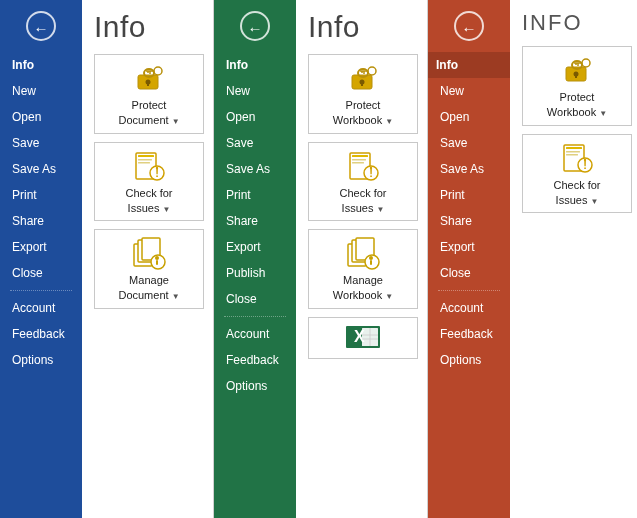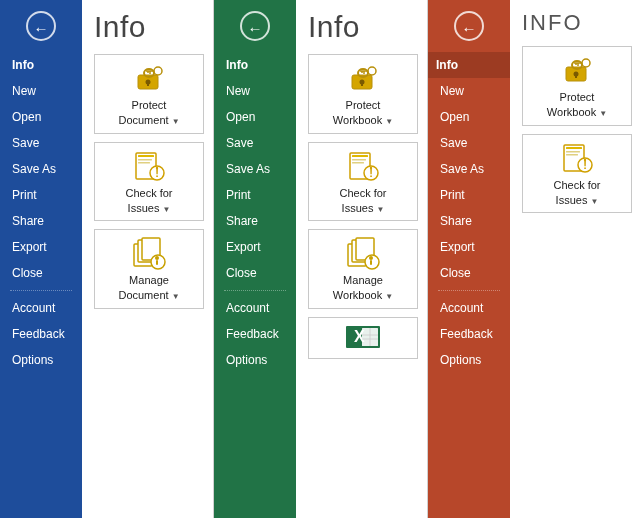--- a/index.html
+++ b/index.html
@@ -239,20 +239,21 @@
       <div class="back-circle">←</div>
     </div>
     <div class="nav-item active">Info</div>
     <div class="nav-item">New</div>
     <div class="nav-item">Open</div>
     <div class="nav-item">Save</div>
     <div class="nav-item">Save As</div>
     <div class="nav-item">Print</div>
     <div class="nav-item">Share</div>
     <div class="nav-item">Export</div>
+    <div class="nav-item">Publish</div>
     <div class="nav-item">Close</div>
     <hr class="nav-divider">
     <div class="nav-item">Account</div>
     <div class="nav-item">Feedback</div>
     <div class="nav-item">Options</div>
   </div>
   <div class="content-col">
     <div class="page-title big">Info</div>
 
     <div class="action-card">

